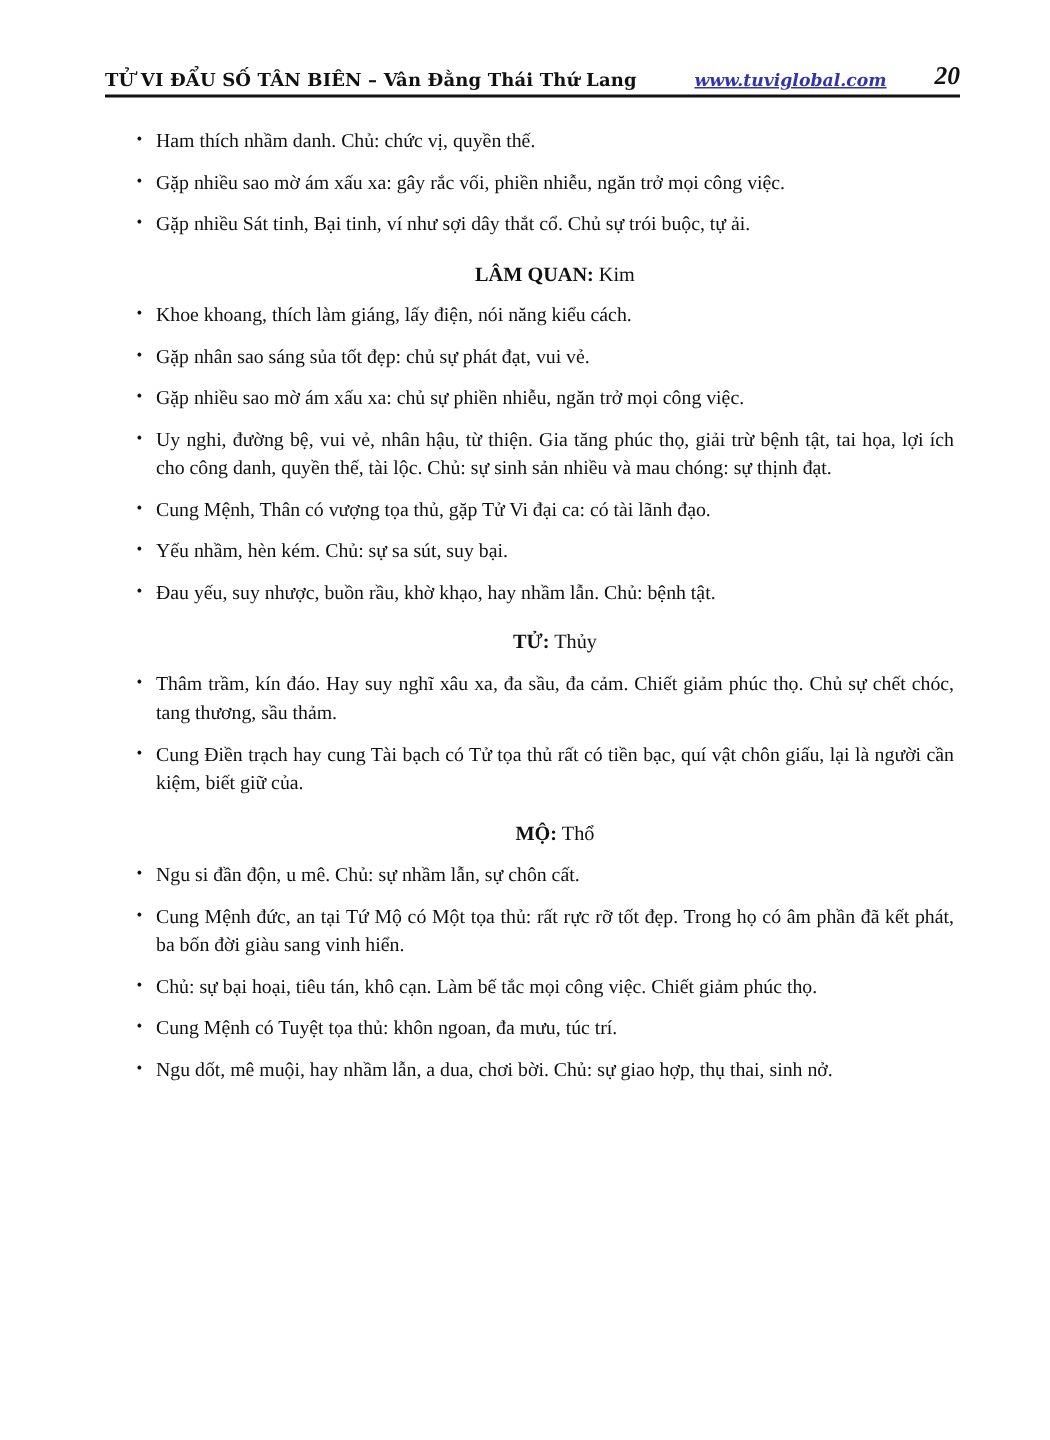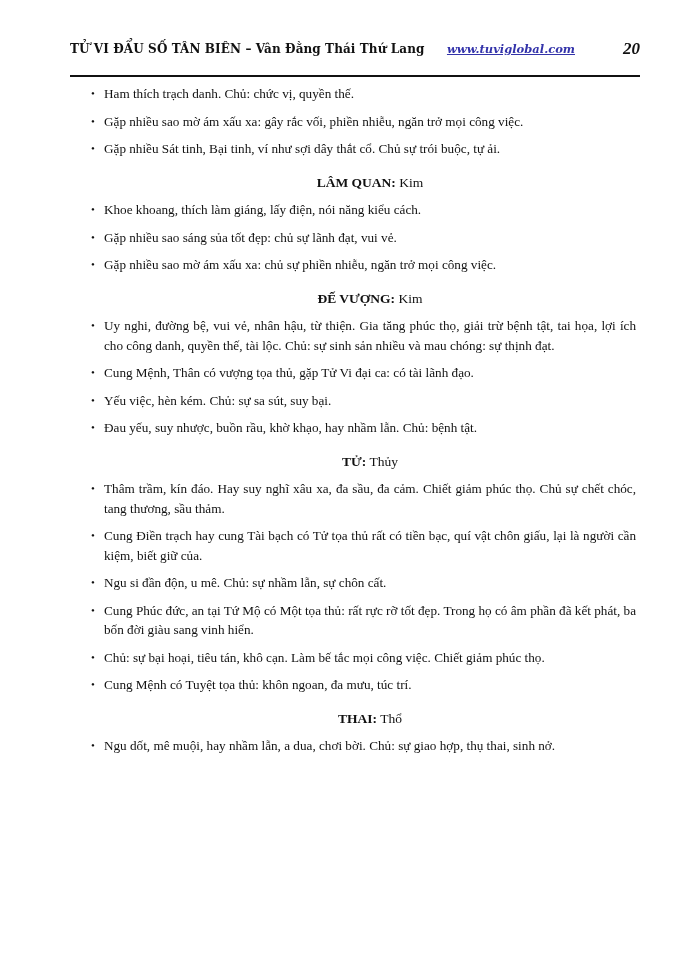--- a/index.html
+++ b/index.html
@@ -4,33 +4,33 @@
   <style>
     html, body { margin: 0; padding: 0; background: #ffffff; }
     body {
       width: 700px; height: 960px; position: relative; overflow: hidden;
       font-family: "Liberation Serif", "DejaVu Serif", serif;
       color: #111111;
     }
     .header {
       position: absolute; left: 70px; top: 38px; width: 570px; height: 22px;
       border-bottom: 2px solid #111;
-      display: flex; align-items: center; padding-bottom: 15px; box-sizing: content-box;
+      display: flex; align-items: flex-end; padding-bottom: 3px; box-sizing: content-box;
     }
     .header .title {
       font-family: "DejaVu Serif", serif; font-weight: bold; font-size: 12px;
       letter-spacing: 0.1px; white-space: nowrap;
     }
     .header .link {
       margin-left: auto; font-family: "DejaVu Serif", serif; font-weight: bold; font-style: italic;
       font-size: 11.5px; color: #3333aa; text-decoration: underline; white-space: nowrap;
     }
     .header .page-num {
       font-family: "Liberation Serif", serif; font-weight: bold; font-style: italic;
-      font-size: 17px; margin-left: 48px; line-height: 18px;
+      font-size: 17px; margin-left: 32px; line-height: 18px;
     }
     .content {
       position: absolute; left: 104px; top: 84px; width: 532px;
       font-size: 13.2px; line-height: 19.5px;
     }
     .bullet {
       position: relative; padding-left: 13px; margin: 0 0 8px -13px; text-align: justify;
     }
     .bullet .dot {
       position: absolute; left: 0; top: 0; font-size: 11px;
@@ -47,64 +47,63 @@
 <div class="header">
   <span class="title">TỬ VI ĐẨU SỐ TÂN BIÊN – Vân Đằng Thái Thứ Lang</span>
   <span class="link">www.tuviglobal.com</span>
   <span class="page-num">20</span>
 </div>
 
 <div class="content">
   <div>
     <div class="bullet">
         <span class="dot">•</span>
-        <span class="text">Ham thích trạch danh. Chủ: chức vị, quyền thế.</span>
+        <span class="text">Ham thích nhầm danh. Chủ: chức vị, quyền thế.</span>
       </div>
     <div class="bullet">
         <span class="dot">•</span>
         <span class="text">Gặp nhiều sao mờ ám xấu xa: gây rắc vối, phiền nhiễu, ngăn trở mọi công việc.</span>
       </div>
     <div class="bullet">
         <span class="dot">•</span>
         <span class="text">Gặp nhiều Sát tinh, Bại tinh, ví như sợi dây thắt cổ. Chủ sự trói buộc, tự ải.</span>
       </div>
   </div>
 
   <div>
     <div class="section-head"><span class="name">LÂM QUAN:</span><span> Kim</span></div>
     <div class="bullet">
         <span class="dot">•</span>
         <span class="text">Khoe khoang, thích làm giáng, lấy điện, nói năng kiểu cách.</span>
       </div>
     <div class="bullet">
         <span class="dot">•</span>
-        <span class="text">Gặp nhiều sao sáng sủa tốt đẹp: chủ sự lãnh đạt, vui vẻ.</span>
+        <span class="text">Gặp nhân sao sáng sủa tốt đẹp: chủ sự phát đạt, vui vẻ.</span>
       </div>
     <div class="bullet">
         <span class="dot">•</span>
         <span class="text">Gặp nhiều sao mờ ám xấu xa: chủ sự phiền nhiễu, ngăn trở mọi công việc.</span>
       </div>
   </div>
 
   <div>
-    <div class="section-head"><span class="name">ĐẾ VƯỢNG:</span><span> Kim</span></div>
     <div class="bullet">
         <span class="dot">•</span>
         <span class="text">Uy nghi, đường bệ, vui vẻ, nhân hậu, từ thiện. Gia tăng phúc thọ, giải trừ bệnh tật, tai họa, lợi ích cho công danh, quyền thế, tài lộc. Chủ: sự sinh sản nhiều và mau chóng: sự thịnh đạt.</span>
       </div>
     <div class="bullet">
         <span class="dot">•</span>
         <span class="text">Cung Mệnh, Thân có vượng tọa thủ, gặp Tử Vi đại ca: có tài lãnh đạo.</span>
       </div>
   </div>
 
   <div>
     <div class="bullet">
         <span class="dot">•</span>
-        <span class="text">Yếu việc, hèn kém. Chủ: sự sa sút, suy bại.</span>
+        <span class="text">Yếu nhầm, hèn kém. Chủ: sự sa sút, suy bại.</span>
       </div>
   </div>
 
   <div>
     <div class="bullet">
         <span class="dot">•</span>
         <span class="text">Đau yếu, suy nhược, buồn rầu, khờ khạo, hay nhầm lẫn. Chủ: bệnh tật.</span>
       </div>
   </div>
 
@@ -114,41 +113,41 @@
         <span class="dot">•</span>
         <span class="text">Thâm trầm, kín đáo. Hay suy nghĩ xâu xa, đa sầu, đa cảm. Chiết giảm phúc thọ. Chủ sự chết chóc, tang thương, sầu thảm.</span>
       </div>
     <div class="bullet">
         <span class="dot">•</span>
         <span class="text">Cung Điền trạch hay cung Tài bạch có Tử tọa thủ rất có tiền bạc, quí vật chôn giấu, lại là người cần kiệm, biết giữ của.</span>
       </div>
   </div>
 
   <div>
+    <div class="section-head"><span class="name">MỘ:</span><span> Thổ</span></div>
     <div class="bullet">
         <span class="dot">•</span>
         <span class="text">Ngu si đần độn, u mê. Chủ: sự nhầm lẫn, sự chôn cất.</span>
       </div>
     <div class="bullet">
         <span class="dot">•</span>
-        <span class="text">Cung Phúc đức, an tại Tứ Mộ có Một tọa thủ: rất rực rỡ tốt đẹp. Trong họ có âm phần đã kết phát, ba bốn đời giàu sang vinh hiển.</span>
+        <span class="text">Cung Mệnh đức, an tại Tứ Mộ có Một tọa thủ: rất rực rỡ tốt đẹp. Trong họ có âm phần đã kết phát, ba bốn đời giàu sang vinh hiển.</span>
       </div>
   </div>
 
   <div>
     <div class="bullet">
         <span class="dot">•</span>
         <span class="text">Chủ: sự bại hoại, tiêu tán, khô cạn. Làm bế tắc mọi công việc. Chiết giảm phúc thọ.</span>
       </div>
     <div class="bullet">
         <span class="dot">•</span>
         <span class="text">Cung Mệnh có Tuyệt tọa thủ: khôn ngoan, đa mưu, túc trí.</span>
       </div>
   </div>
 
   <div>
-    <div class="section-head"><span class="name">THAI:</span><span> Thổ</span></div>
     <div class="bullet">
         <span class="dot">•</span>
         <span class="text">Ngu dốt, mê muội, hay nhầm lẫn, a dua, chơi bời. Chủ: sự giao hợp, thụ thai, sinh nở.</span>
       </div>
   </div>
 </div>
 
 </body></html>

